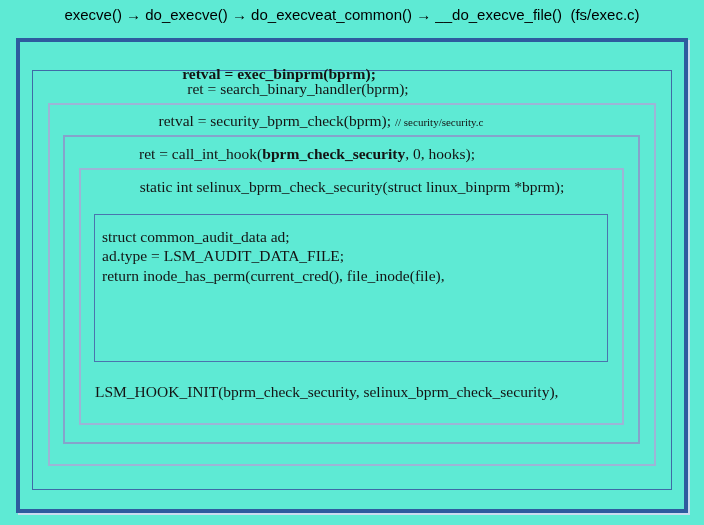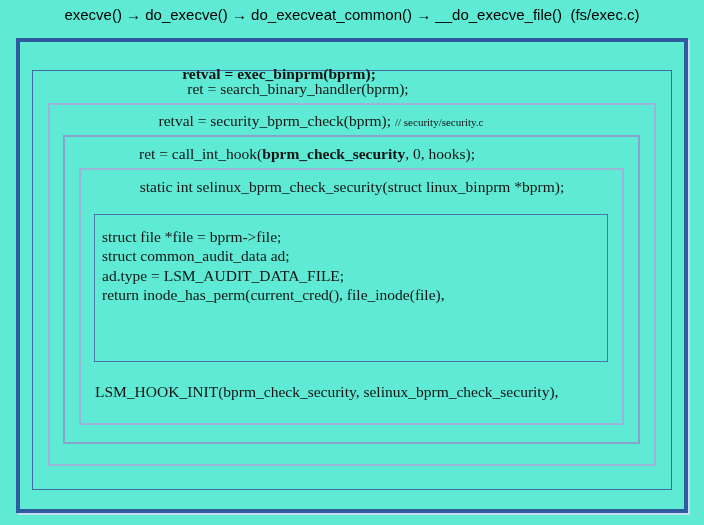--- a/index.html
+++ b/index.html
@@ -83,21 +83,20 @@
 
   <div class="h h2">ret = search_binary_handler(bprm);</div>
 
   <div class="h h3"><span>retval = security_bprm_check(bprm);</span> <span class="small">// security/security.c</span></div>
 
   <div class="h h4"><span>ret = call_int_hook(</span><b>bprm_check_security</b><span>, 0, hooks);</span></div>
 
   <div class="h h5a">static int selinux_bprm_check_security(struct linux_binprm *bprm);</div>
 
   <div class="code">
-    <div>struct file *file = bprm-&gt;file;</div>
     <div>struct common_audit_data ad;</div>
     <div>ad.type = LSM_AUDIT_DATA_FILE;</div>
     <div>return inode_has_perm(current_cred(), file_inode(file),</div>
   </div>
 
   <div class="lsm">LSM_HOOK_INIT(bprm_check_security, selinux_bprm_check_security),</div>
 
 </div>
 
 </body></html>

